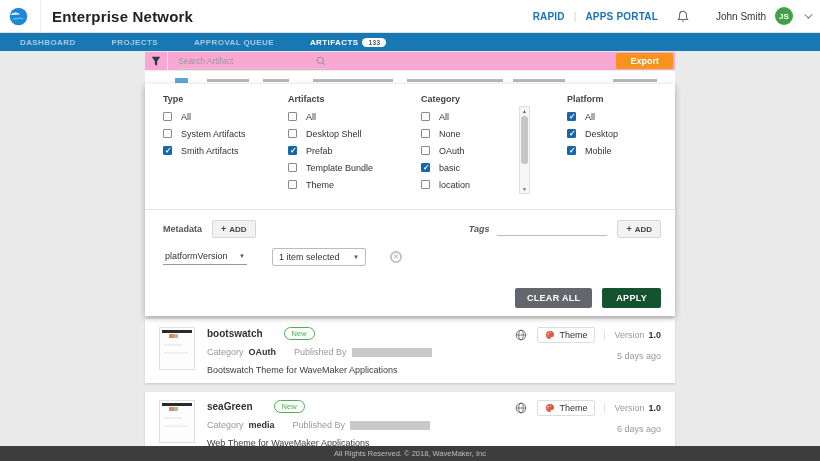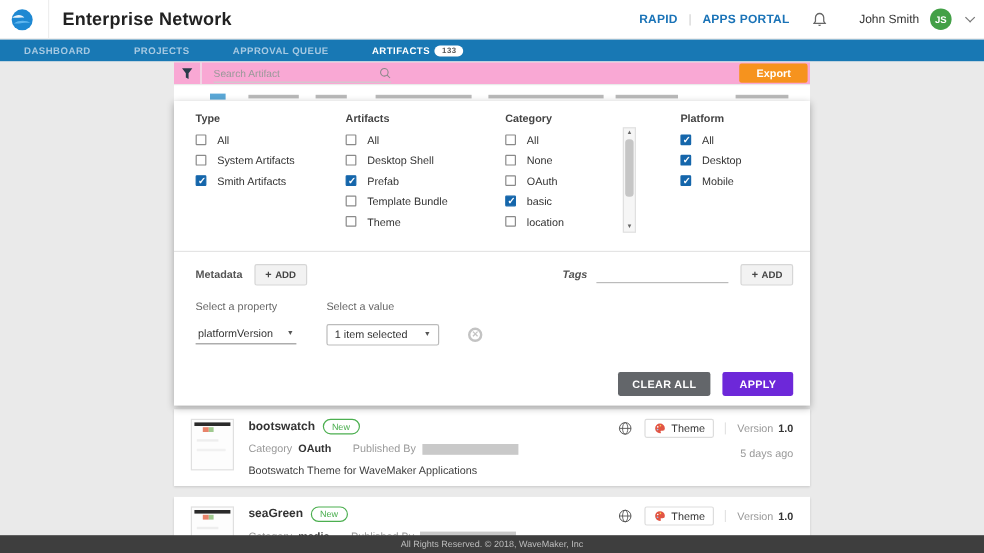--- a/index.html
+++ b/index.html
@@ -74,33 +74,33 @@
   .selects-row { display:flex; align-items:center; margin-top:10px; }
   .uselect { width:84px; border-bottom:1px solid #999; display:flex; align-items:center; justify-content:space-between; padding:2px 2px 3px 2px; margin-right:25px; cursor:pointer; }
   .uselect span.txt { font-size:9px; color:#333; }
   .caret { font-size:6px; color:#555; }
   .bselect { width:94px; border:1px solid #bbb; border-radius:2px; display:flex; align-items:center; justify-content:space-between; padding:3px 6px; cursor:pointer; }
   .bselect span.txt { font-size:9px; color:#333; }
   .remove-ic { width:12px; height:12px; border-radius:50%; border:2px solid #c3c3c3; color:#c3c3c3; font-size:7px; font-weight:bold; display:flex; align-items:center; justify-content:center; margin-left:24px; cursor:pointer; }
 
   .actions { display:flex; justify-content:flex-end; gap:10px; margin-top:22px; }
   .btn-clear { background:#63666a; color:#fff; border:none; font-size:9px; font-weight:bold; padding:5px 12px; border-radius:2px; letter-spacing:.3px; cursor:pointer; font-family:"Liberation Sans",sans-serif; }
-  .btn-apply { background:#6d28d9; color:#fff; border:none; font-size:9px; font-weight:bold; padding:5px 14px; border-radius:2px; letter-spacing:.3px; cursor:pointer; font-family:"Liberation Sans",sans-serif; }
+  .btn-apply { background:#14532d; color:#fff; border:none; font-size:9px; font-weight:bold; padding:5px 14px; border-radius:2px; letter-spacing:.3px; cursor:pointer; font-family:"Liberation Sans",sans-serif; }
 
   
   .card { background:#fff; box-shadow:0 1px 2px rgba(0,0,0,.15); margin-top:3px; padding:8px 14px 8px 14px; display:flex; cursor:pointer; }
   .card.second { margin-top:9px; }
   .thumb { width:36px; height:43px; border:1px solid #e0e0e0; background:#fdfdfd; position:relative; flex:0 0 36px; }
   .thumb .tbar { position:absolute; top:2px; left:2px; right:2px; height:3px; background:#2a2a2a; }
   .thumb .t-or { position:absolute; top:6px; left:9px; width:5px; height:4px; background:#e8836a; }
   .thumb .t-gr { position:absolute; top:6px; left:14px; width:4px; height:4px; background:#9fc98f; }
   .thumb .t-ln1 { position:absolute; top:16px; left:4px; width:18px; height:2px; background:#eee; }
   .thumb .t-ln2 { position:absolute; top:24px; left:4px; width:24px; height:2px; background:#f1f1f1; }
   .card-main { flex:1; padding-left:12px; }
-  .title-row { display:flex; align-items:center; gap:6px; }
+  .title-row { display:flex; align-items:center; gap:21px; }
   .card-title { font-size:10px; font-weight:bold; color:#333; }
   .new-badge { border:1px solid #4caf50; color:#4caf50; font-size:7.5px; border-radius:8px; padding:1px 7px; }
   .info-row { display:flex; align-items:center; margin-top:7px; font-size:9px; }
   .glabel { color:#999; margin-right:5px; }
   .gval { color:#333; font-weight:bold; margin-right:18px; }
   .redacted { display:inline-block; width:80px; height:9px; background:#c9c9c9; }
   .desc { font-size:9px; color:#3d3d3d; margin-top:8px; }
   .card-right { flex:0 0 150px; display:flex; flex-direction:column; align-items:flex-end; }
   .cr-top { display:flex; align-items:center; }
   .globe { display:flex; margin-right:10px; }
@@ -287,24 +287,20 @@
         <div class="tags-group">
           <span class="tags-label">Tags</span>
           <input class="tags-input" style="">
           <button class="add-btn">
             <span class="plus">+</span>
             <span>ADD</span>
           </button>
         </div>
       </div>
 
-      <div class="select-labels">
-        <span class="sel-label l1">Select a property</span>
-        <span class="sel-label">Select a value</span>
-      </div>
 
       <div class="selects-row">
         <div class="uselect">
           <span class="txt">platformVersion</span>
           <span class="caret">▼</span>
         </div>
         <div class="bselect">
           <span class="txt">1 item selected</span>
           <span class="caret">▼</span>
         </div>

